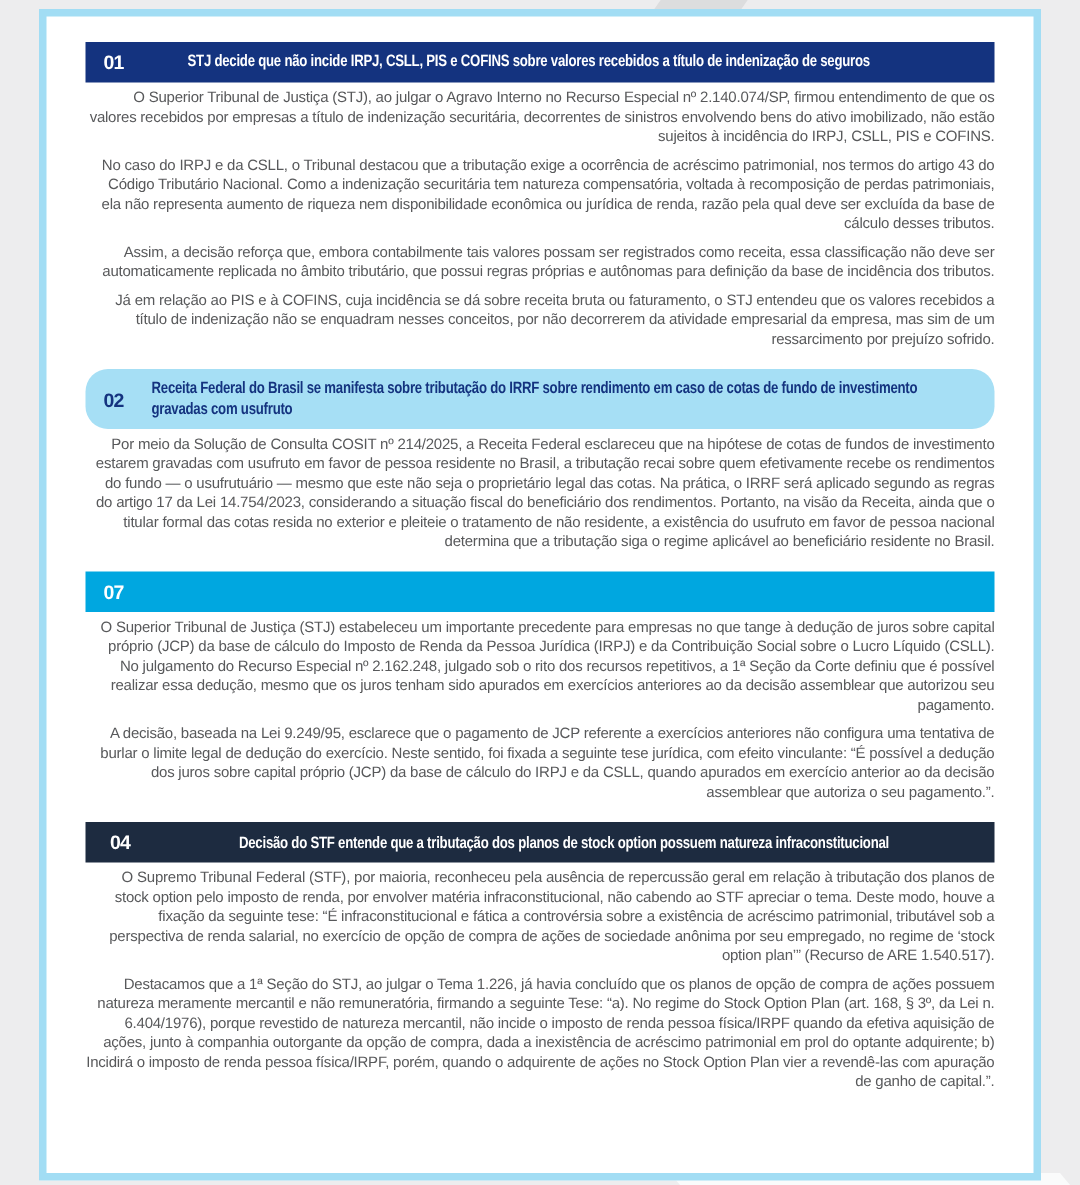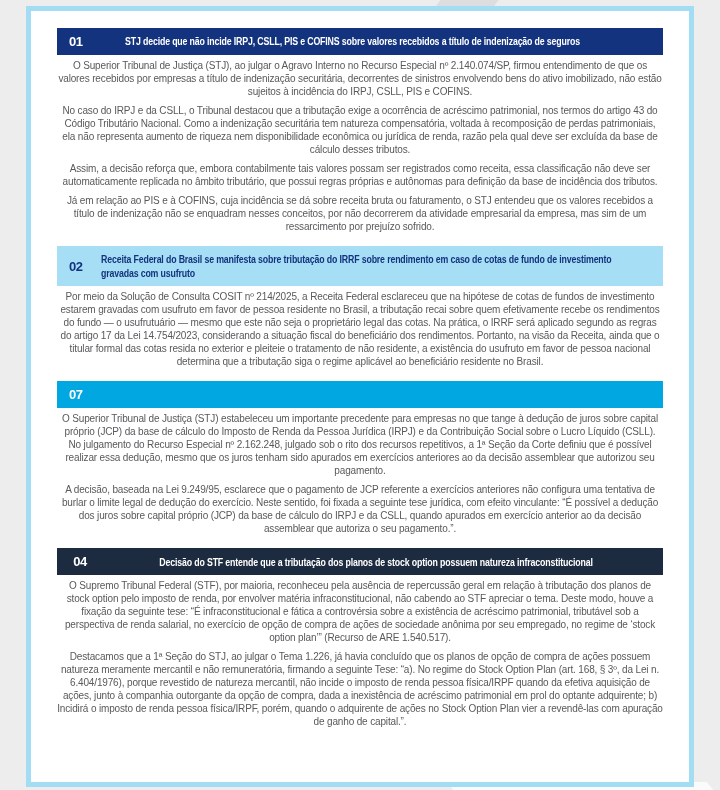--- a/index.html
+++ b/index.html
@@ -52,21 +52,21 @@
     width: 125%;
     transform: scaleX(0.8);
     transform-origin: 0 50%;
   }
   .para {
     margin: 0 0 6px 0;
     font-size: 10px;
     line-height: 13px;
     letter-spacing: -0.15px;
     color: #58595b;
-    text-align: center;
+    text-align: right;
   }
 </style>
 </head>
 <body style="background: rgb(237, 237, 238);">
 
 <div class="deco deco-top"></div>
 <div class="deco deco-bottom-1"></div>
 
 <div class="card" style="background: rgb(255, 255, 255); border-color: rgb(162, 221, 244);">
 
@@ -77,21 +77,21 @@
         <span class="hdr-title">STJ decide que não incide IRPJ, CSLL, PIS e COFINS sobre valores recebidos a título de indenização de seguros</span>
       </div>
     </div>
     <p class="para" style="color: rgb(88, 89, 91);">O Superior Tribunal de Justiça (STJ), ao julgar o Agravo Interno no Recurso Especial nº 2.140.074/SP, firmou entendimento de que os valores recebidos por empresas a título de indenização securitária, decorrentes de sinistros envolvendo bens do ativo imobilizado, não estão sujeitos à incidência do IRPJ, CSLL, PIS e COFINS.</p>
     <p class="para" style="color: rgb(88, 89, 91);">No caso do IRPJ e da CSLL, o Tribunal destacou que a tributação exige a ocorrência de acréscimo patrimonial, nos termos do artigo 43 do Código Tributário Nacional. Como a indenização securitária tem natureza compensatória, voltada à recomposição de perdas patrimoniais, ela não representa aumento de riqueza nem disponibilidade econômica ou jurídica de renda, razão pela qual deve ser excluída da base de cálculo desses tributos.</p>
     <p class="para" style="color: rgb(88, 89, 91);">Assim, a decisão reforça que, embora contabilmente tais valores possam ser registrados como receita, essa classificação não deve ser automaticamente replicada no âmbito tributário, que possui regras próprias e autônomas para definição da base de incidência dos tributos.</p>
     <p class="para" style="color: rgb(88, 89, 91);">Já em relação ao PIS e à COFINS, cuja incidência se dá sobre receita bruta ou faturamento, o STJ entendeu que os valores recebidos a título de indenização não se enquadram nesses conceitos, por não decorrerem da atividade empresarial da empresa, mas sim de um ressarcimento por prejuízo sofrido.</p>
   </section>
 
   <section class="sec">
-    <div class="hdr" style="background: rgb(166, 223, 245); color: rgb(20, 51, 127);">
+    <div class="hdr" style="background: rgb(166, 223, 245); color: rgb(20, 51, 127); border-radius: 15px;">
       <span class="hdr-num">02</span>
       <div class="hdr-titlewrap">
         <span class="hdr-title">Receita Federal do Brasil se manifesta sobre tributação do IRRF sobre rendimento em caso de cotas de fundo de investimento gravadas com usufruto</span>
       </div>
     </div>
     <p class="para" style="color: rgb(88, 89, 91);">Por meio da Solução de Consulta COSIT nº 214/2025, a Receita Federal esclareceu que na hipótese de cotas de fundos de investimento estarem gravadas com usufruto em favor de pessoa residente no Brasil, a tributação recai sobre quem efetivamente recebe os rendimentos do fundo — o usufrutuário — mesmo que este não seja o proprietário legal das cotas. Na prática, o IRRF será aplicado segundo as regras do artigo 17 da Lei 14.754/2023, considerando a situação fiscal do beneficiário dos rendimentos. Portanto, na visão da Receita, ainda que o titular formal das cotas resida no exterior e pleiteie o tratamento de não residente, a existência do usufruto em favor de pessoa nacional determina que a tributação siga o regime aplicável ao beneficiário residente no Brasil.</p>
   </section>
 
   <section class="sec">
     <div class="hdr" style="background: rgb(0, 167, 224); color: rgb(255, 255, 255);">

